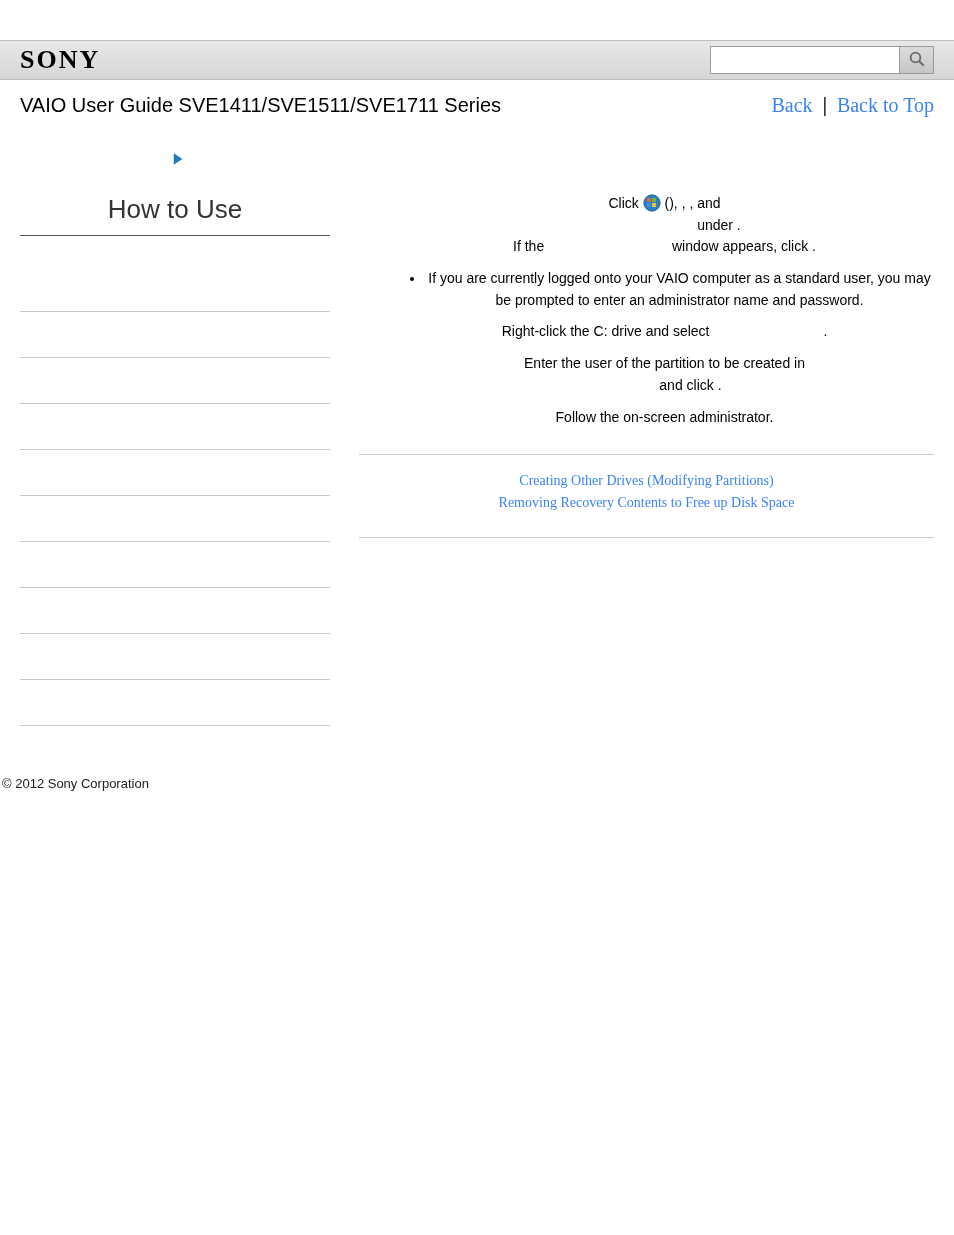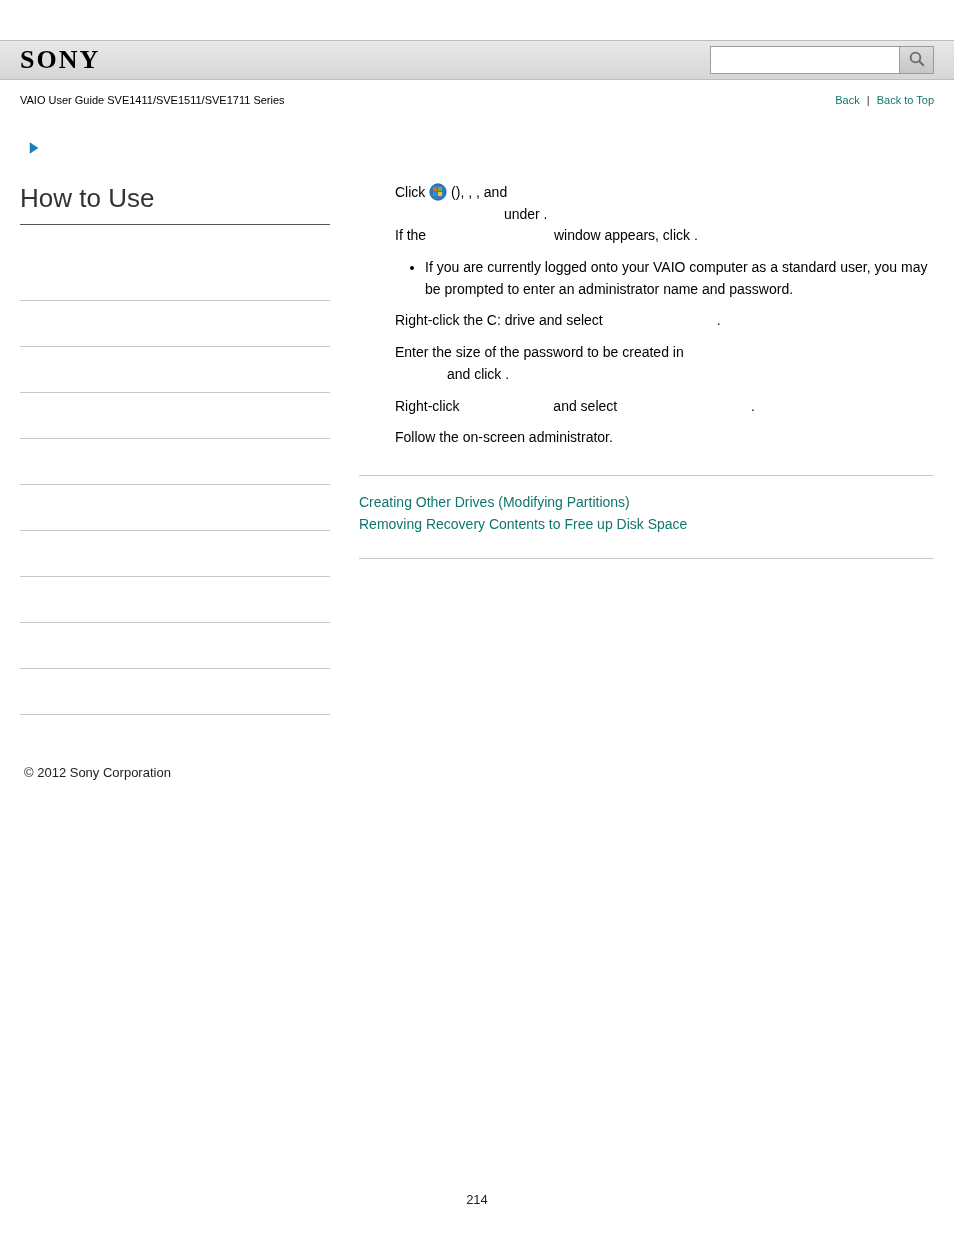--- a/index.html
+++ b/index.html
@@ -56,30 +56,31 @@
       padding: 0;
     }
     .search-wrap svg { width: 18px; height: 18px; }
 
     
     .toprow {
       display: flex;
       justify-content: space-between;
       align-items: center;
       padding: 14px 20px 0 20px;
-      font-size: 11px;
-    }
-    a.link { color: #0f766e; text-decoration: none; }
+      font-size: 20px;
+    }
+    a.link { color: #3b82f6; text-decoration: none; font-family: Liberation Serif, serif; }
     .sep { color: #333; padding: 0 4px; }
 
     
     .content {
       display: flex;
       padding: 34px 20px 20px 20px;
       gap: 29px;
+      text-align: center;
     }
 
     
     .left {
       width: 310px;
       flex: 0 0 310px;
     }
     .chevron-icon {
       margin-bottom: 24px;
       margin-left: 6px;
@@ -125,21 +126,21 @@
 
     hr.section-rule {
       border: none;
       border-top: 1px solid #c8c8c8;
       margin: 26px 0 18px 0;
     }
 
     .related a { display: block; margin-bottom: 6px; }
 
     .copyright {
-      padding: 30px 20px 0 24px;
+      padding: 30px 20px 0 2px;
       font-size: 13px;
       color: #222;
     }
 
     .page-number {
       position: fixed;
       bottom: 28px;
       left: 0;
       width: 954px;
       text-align: center;
@@ -217,37 +218,33 @@
           <br>
           <span>If the </span><span style="display:inline-block;width:120px"></span><span> window appears, click </span><span>.</span>
           <ul class="sub-ul">
             <li>If you are currently logged onto your VAIO computer as a standard user, you may be prompted to enter an administrator name and password.</li>
           </ul>
         </div>
         <div>
           <span>Right-click the C: drive and select </span><span style="display:inline-block;width:110px"></span><span>.</span>
         </div>
         <div>
-          <span>Enter the size of the password to be created in </span>
+          <span>Enter the user of the partition to be created in </span>
           <br>
           <span style="display:inline-block;width:48px"></span><span> and click </span><span>.</span>
-        </div>
-        <div>
-          <span>Right-click </span><span style="display:inline-block;width:86px"></span><span> and select </span><span style="display:inline-block;width:130px"></span><span>.</span>
         </div>
         <div>Follow the on-screen administrator.</div>
       </div>
 
       <hr class="section-rule">
 
       <div class="related">
         <a href="#" class="link">Creating Other Drives (Modifying Partitions)</a>
         <a href="#" class="link">Removing Recovery Contents to Free up Disk Space</a>
       </div>
 
       <hr class="section-rule">
     </div>
   </div>
 
   <div class="copyright">© 2012 Sony Corporation</div>
 
-  <div class="page-number">214</div>
 </div>
 
 </body></html>

